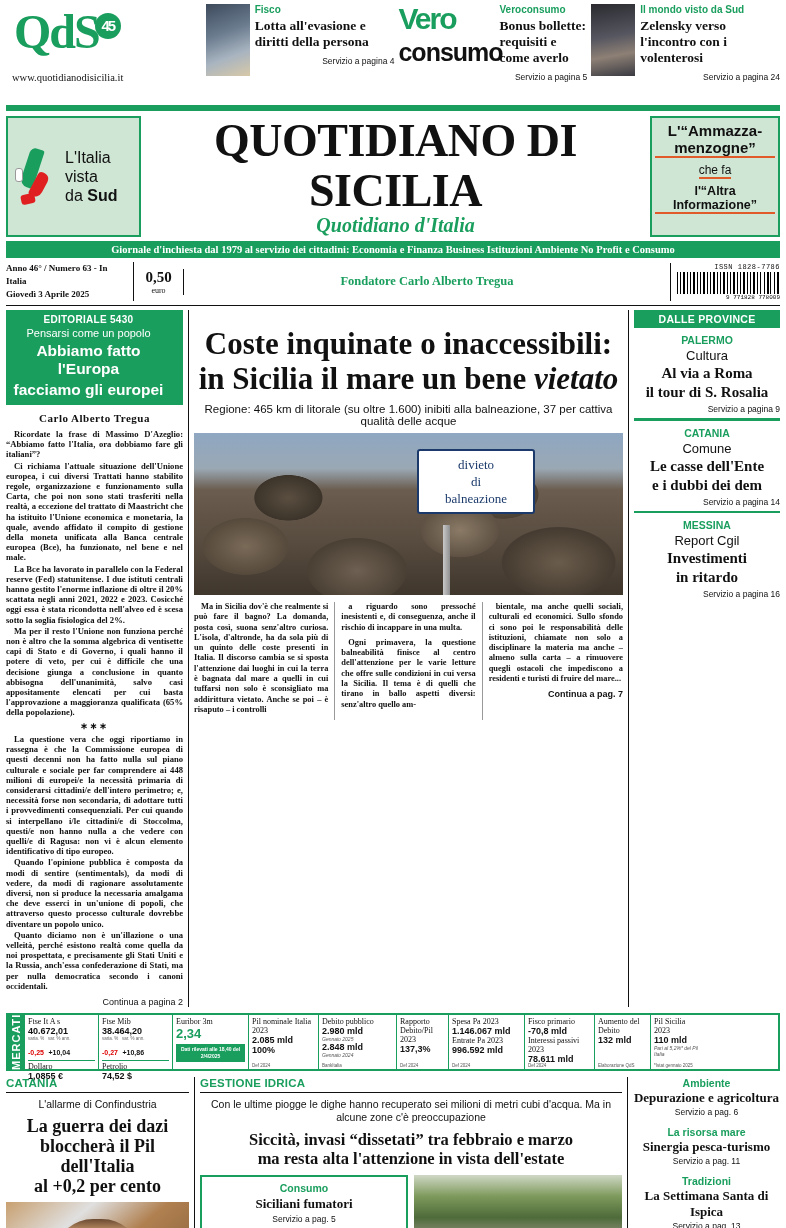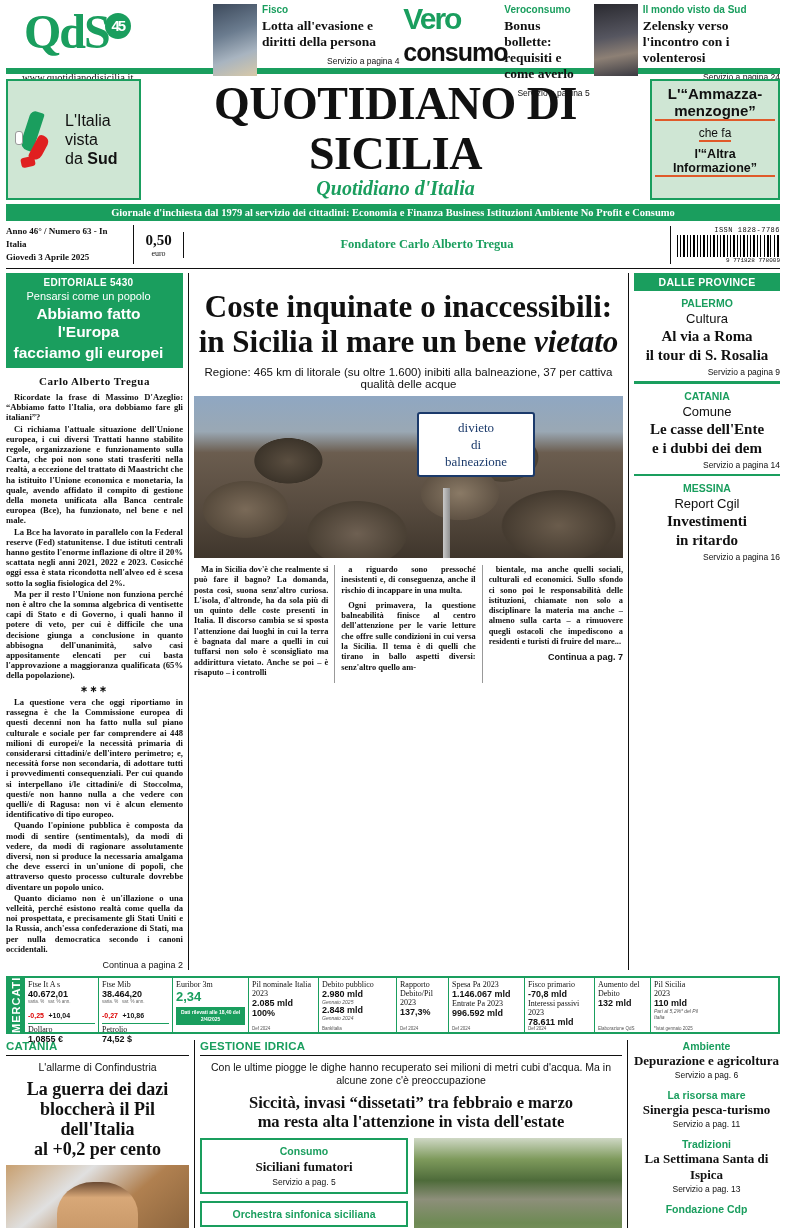--- a/index.html
+++ b/index.html
@@ -7,21 +7,21 @@
     width: 786px; height: 1228px;
     background: #ffffff;
     font-family: "Liberation Sans", sans-serif;
     color: #111;
     overflow: hidden;
     position: relative;
   }
   .page { width: 786px; height: 1228px; position: relative; }
 
   
-  .topstrip { display: flex; height: 68px; padding: 4px 6px 0 12px; align-items: flex-start; }
+  .topstrip { display: flex; height: 105px; padding: 4px 6px 0 2px; align-items: flex-start; }
   .masthead-logo { width: 205px; padding-top: 4px; }
   .qds-logo { font-family: "Liberation Serif", serif; font-weight: bold; color: #1a9e5e;
               font-size: 48px; line-height: 48px; letter-spacing: -2px; position: relative;
               padding-left: 12px; }
   .qds-logo .badge { display: inline-block; background: #1a9e5e; color:#fff; border-radius: 50%;
               width: 26px; height: 26px; font-size: 15px; line-height: 26px; text-align: center;
               vertical-align: super; font-family: "Liberation Sans", sans-serif; margin-left: -4px;}
   .qds-url { font-family: "Liberation Serif", serif; font-size: 10.5px; color: #111; padding-left: 10px; margin-top: 16px;}
   .teaser { display: flex; gap: 5px; width: 190px; }
   .teaser + .teaser { margin-left: 4px; }

